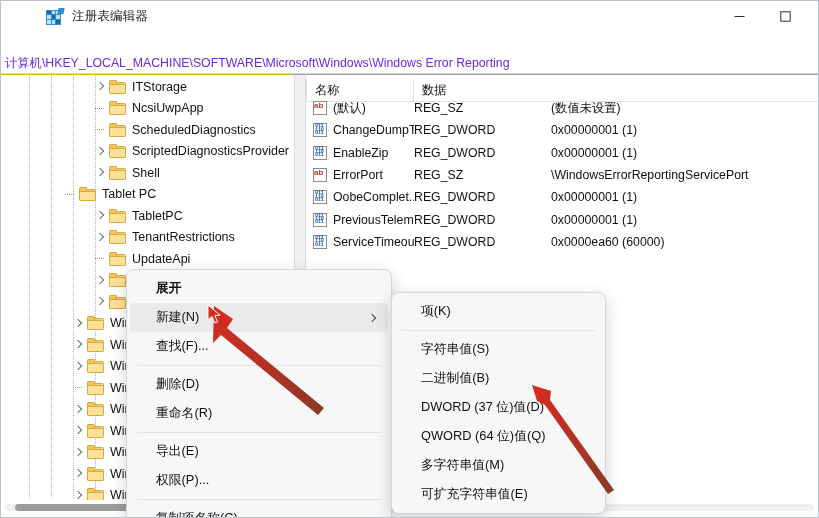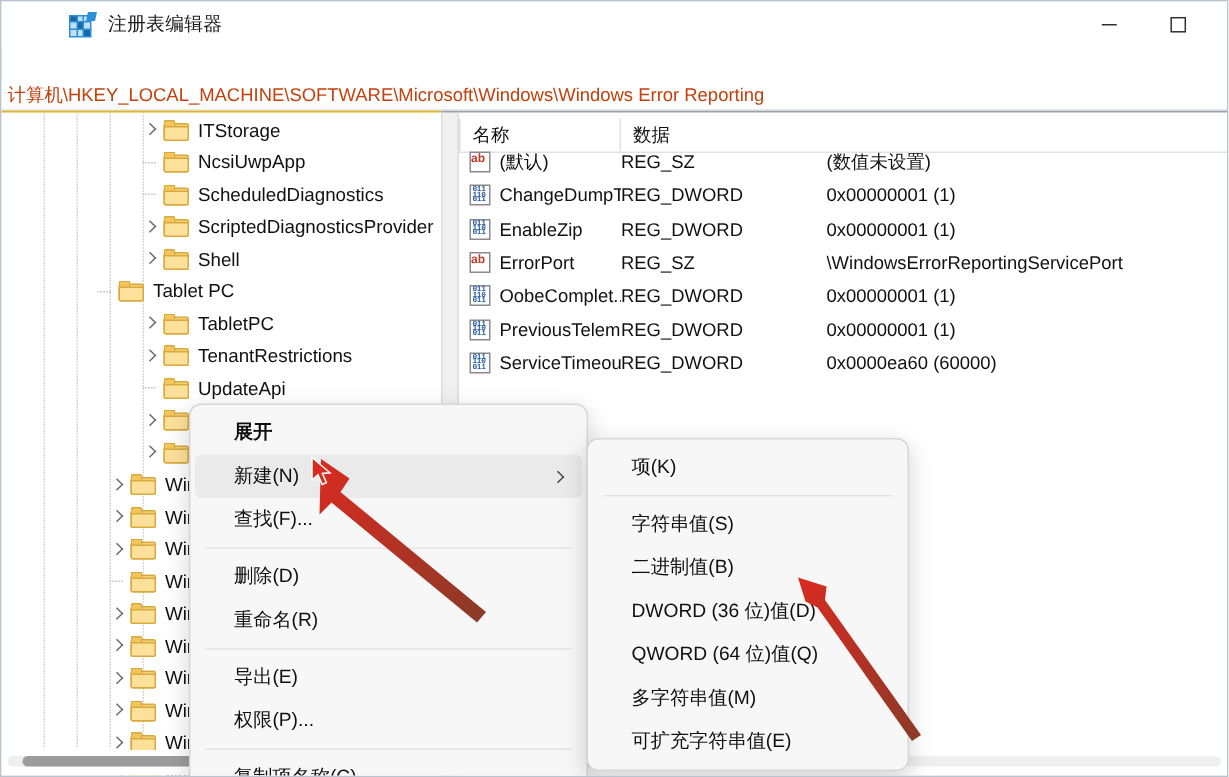--- a/index.html
+++ b/index.html
@@ -55,21 +55,21 @@
     padding-left:6px;box-sizing:border-box;
   }
   .menu-item{
     font-size:12.5px;color:#111;padding:2px 7px;margin-right:2px;white-space:nowrap;
   }
 
   
   .addressbar{
     position:absolute;left:0;top:53px;width:100%;height:19px;
     background:#ffffff;display:flex;align-items:center;
-    font-size:12.3px;color:#c2410c;padding-left:4px;box-sizing:border-box;
+    font-size:12.3px;color:#6d28d9;padding-left:4px;box-sizing:border-box;
     white-space:nowrap;
   }
   .addr-sep{
     position:absolute;left:0;top:72px;width:100%;height:1px;background:#d4d4d4;
   }
 
   
   .panes{
     position:absolute;left:0;top:73px;right:0;bottom:0;
     display:flex;
@@ -583,21 +583,21 @@
         <span>项(K)</span>
       </div>
       <div class="sep"></div>
       <div class="mi">
         <span>字符串值(S)</span>
       </div>
       <div class="mi">
         <span>二进制值(B)</span>
       </div>
       <div class="mi">
-        <span>DWORD (36 位)值(D)</span>
+        <span>DWORD (37 位)值(D)</span>
       </div>
       <div class="mi">
         <span>QWORD (64 位)值(Q)</span>
       </div>
       <div class="mi">
         <span>多字符串值(M)</span>
       </div>
       <div class="mi">
         <span>可扩充字符串值(E)</span>
       </div>

